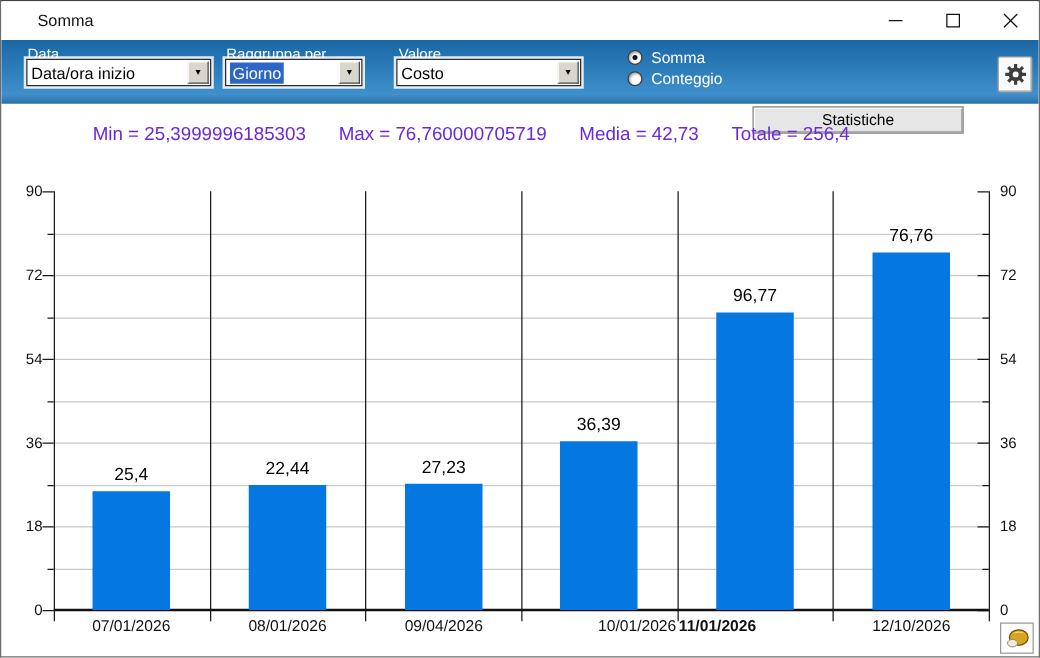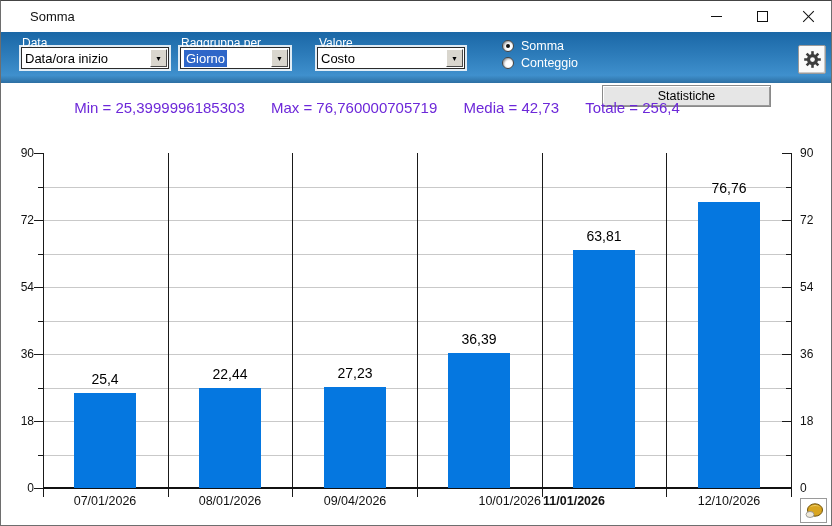--- a/index.html
+++ b/index.html
@@ -224,21 +224,21 @@
       <div class="bar" style="left: 198px; top: 387px; width: 62px; height: 100px; background: rgb(5, 119, 224);"></div>
       <div class="barlabel" style="left: 179px; top: 365px; width: 100px;">22,44</div>
       <div class="catlabel" style="left: 167px; top: 493px; width: 124px;">08/01/2026</div>
       <div class="bar" style="left: 323px; top: 386px; width: 62px; height: 101px; background: rgb(5, 119, 224);"></div>
       <div class="barlabel" style="left: 304px; top: 364px; width: 100px;">27,23</div>
       <div class="catlabel" style="left: 292px; top: 493px; width: 124px;">09/04/2026</div>
       <div class="bar" style="left: 447px; top: 352px; width: 62px; height: 135px; background: rgb(5, 119, 224);"></div>
       <div class="barlabel" style="left: 428px; top: 330px; width: 100px;">36,39</div>
       <div class="catlabel" style="left: 416px; top: 493px; width: 124px; text-align: right;">10/01/2026</div>
       <div class="bar" style="left: 572px; top: 249px; width: 62px; height: 238px; background: rgb(5, 119, 224);"></div>
-      <div class="barlabel" style="left: 553px; top: 227px; width: 100px;">63,81</div>
+      <div class="barlabel" style="left: 553px; top: 227px; width: 100px;">96,77</div>
       <div class="catlabel" style="left: 511px; top: 493px; width: 124px; font-weight: bold;">11/01/2026</div>
       <div class="bar" style="left: 697px; top: 201px; width: 62px; height: 286px; background: rgb(5, 119, 224);"></div>
       <div class="barlabel" style="left: 678px; top: 179px; width: 100px;">76,76</div>
       <div class="catlabel" style="left: 666px; top: 493px; width: 124px;">12/10/2026</div>
     </div>
 
   <div id="corner-btn">
     <svg width="21" height="18" viewBox="0 0 21 18">
       <ellipse cx="12" cy="8" rx="7.5" ry="6.2" fill="#d9a520" stroke="#6e520e" stroke-width="1"></ellipse>
       <path d="M6.5 5 Q12 1.5 17.5 5 Q13 3.2 6.5 5 Z" fill="#f3dd8a"></path>

